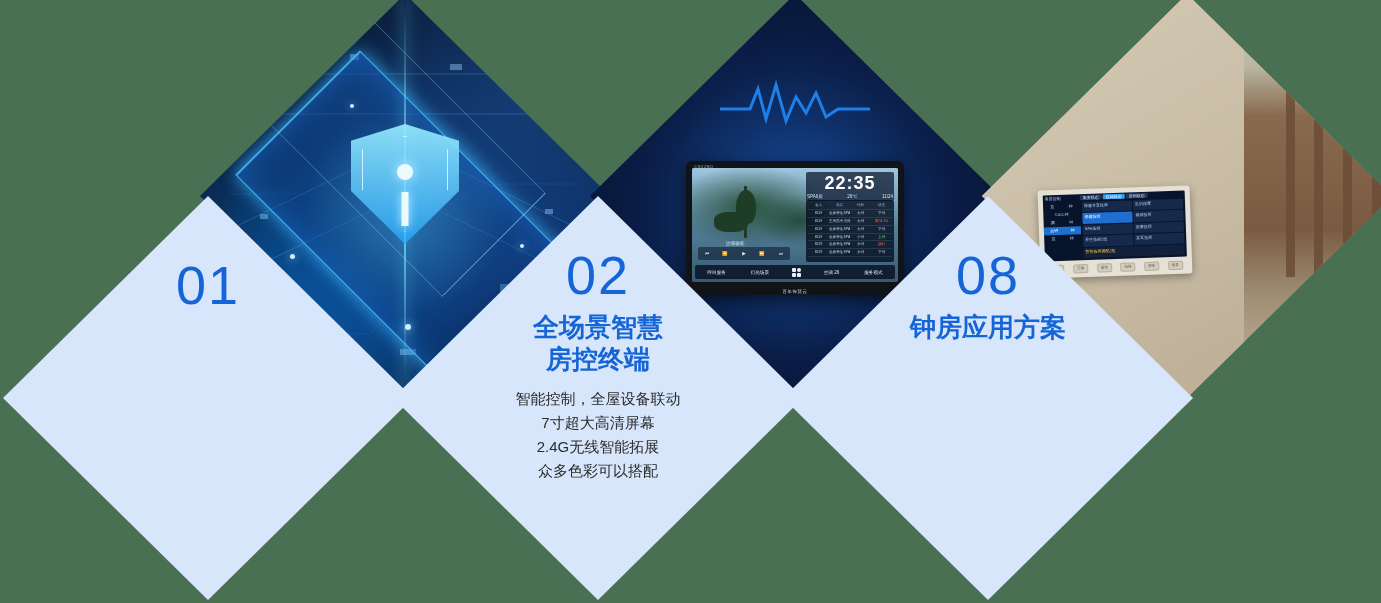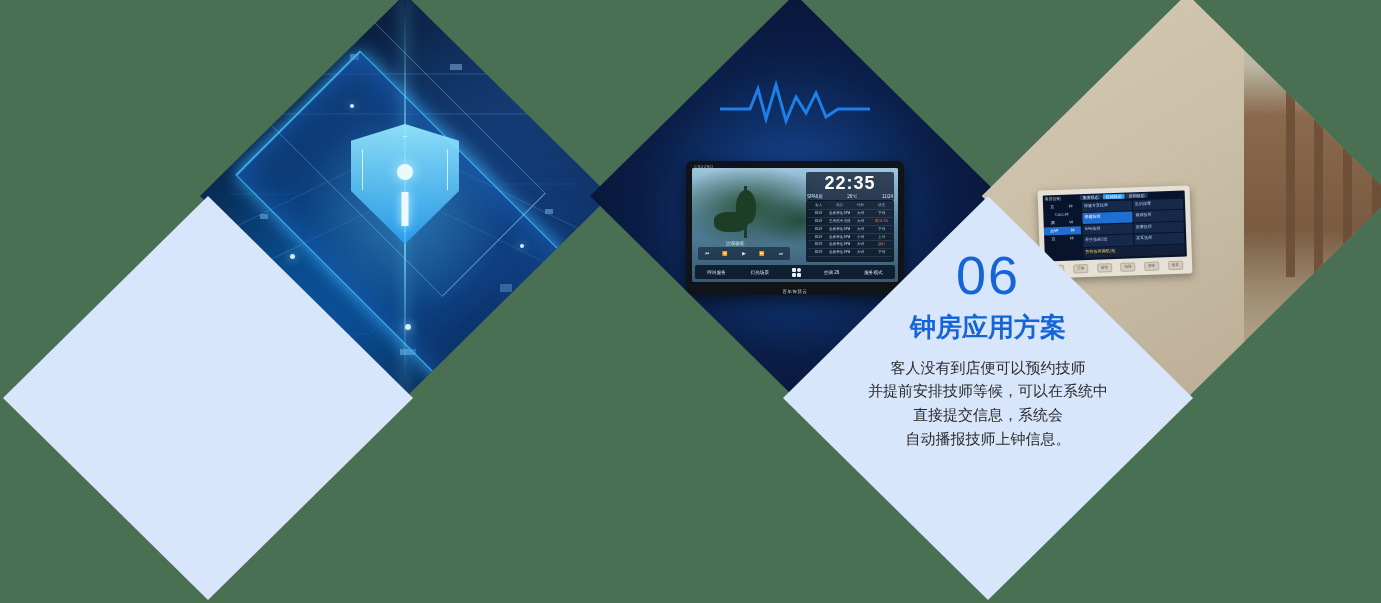--- a/index.html
+++ b/index.html
@@ -439,25 +439,31 @@
           <span class="wp-btn">窗帘</span>
           <span class="wp-btn">电视</span>
           <span class="wp-btn">服务</span>
           <span class="wp-btn">场景</span>
         </div>
       </div>
     </div>
   </div>
 
   <div class="dia text-dia t1 pos-txt1">
-  </div>
-
+    <div class="num">01</div>
+  </div>
+
+  <div class="dia text-dia t2 pos-txt2">
+    <div class="num">02</div>
+    <div class="title">全场景智慧
+房控终端</div>
+    <div class="body">智能控制，全屋设备联动
+7寸超大高清屏幕
+2.4G无线智能拓展
+众多色彩可以搭配</div>
+  </div>
 
   <div class="dia text-dia t3 pos-txt3">
-    <div class="num">06</div>
+    <div class="num">08</div>
     <div class="title">钟房应用方案</div>
-    <div class="body">客人没有到店便可以预约技师
-并提前安排技师等候，可以在系统中
-直接提交信息，系统会
-自动播报技师上钟信息。</div>
   </div>
 
 </div>
 
 </body></html>

